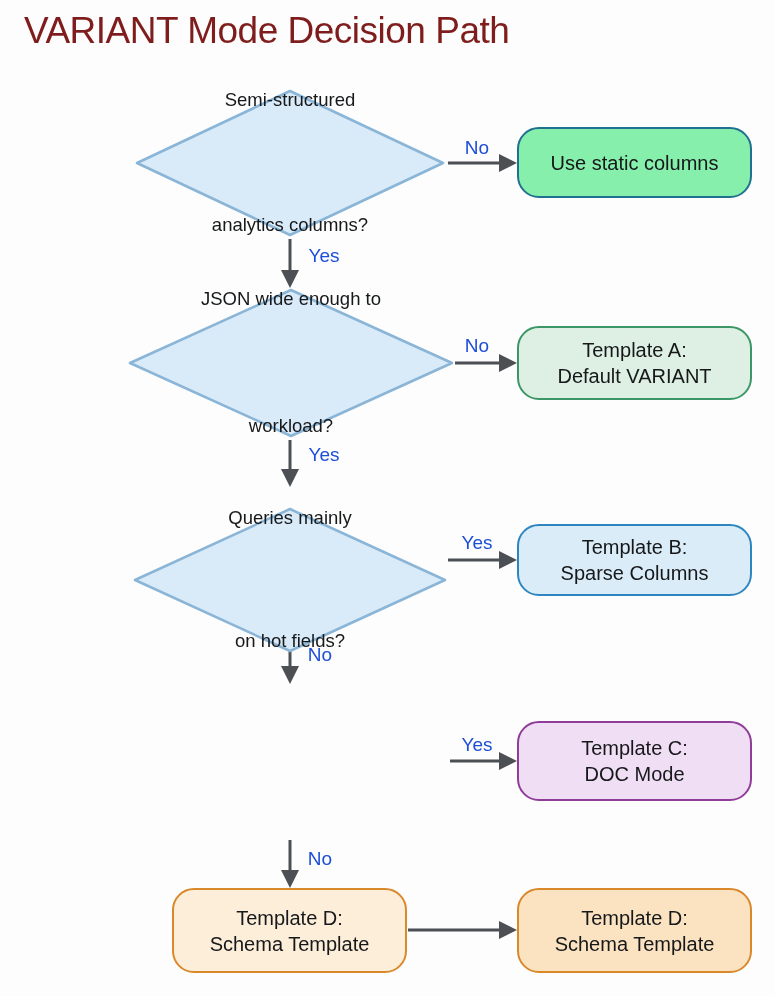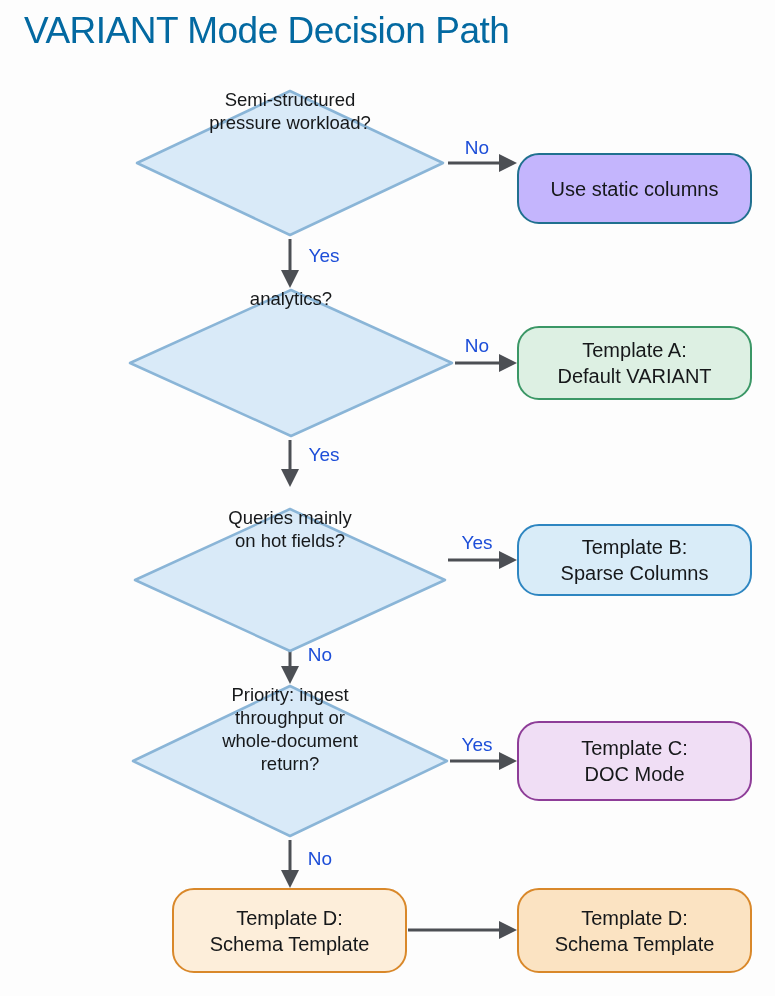--- a/index.html
+++ b/index.html
@@ -16,21 +16,21 @@
     overflow: hidden;
   }
   .page-title {
     position: absolute;
     left: 24px;
     top: 10px;
     margin: 0;
     font-size: 37px;
     font-weight: 500;
     letter-spacing: -0.5px;
-    color: #0369a1;
+    color: #7f1d1d;
     white-space: nowrap;
   }
   .edges-layer {
     position: absolute;
     left: 0; top: 0;
     width: 775px; height: 996px;
     pointer-events: none;
   }
   .edges-layer line {
     stroke: #4c4f54;
@@ -47,42 +47,42 @@
     stroke: #8ab5d7;
     stroke-width: 2.5;
     stroke-linejoin: round;
   }
   .node-text {
     position: absolute;
     inset: 0;
     display: flex;
     flex-direction: column;
     align-items: center;
-    justify-content: flex-start;
+    justify-content: space-between;
     text-align: center;
     font-size: 18.5px;
     line-height: 1.24;
     color: #16181a;
   }
   .node-text div { white-space: nowrap; }
   .result {
     display: flex;
     flex-direction: column;
     align-items: center;
     justify-content: center;
     text-align: center;
     border: 2.5px solid #333;
     border-radius: 22px;
     font-size: 20px;
     line-height: 1.3;
     color: #16181a;
     box-sizing: border-box;
   }
   .result div { white-space: nowrap; }
-  .result.teal   { background: #c4b5fd; border-color: #20708f; margin-top: 26px; }
+  .result.teal   { background: #86efac; border-color: #20708f; }
   .result.green  { background: #ddf0e3; border-color: #3b9766; }
   .result.blue   { background: #d9ecf8; border-color: #2e86c1; }
   .result.purple { background: #f0def5; border-color: #8e3d98; }
   .result.orange-light { background: #fdeeda; border-color: #d9882a; }
   .result.orange       { background: #fbe3c2; border-color: #d9882a; }
 
   
   .d1 { left: 134px; top: 89px;  width: 312px; height: 148px; }
   .d2 { left: 127px; top: 288px; width: 328px; height: 150px; }
   .d3 { left: 132px; top: 507px; width: 316px; height: 146px; }
@@ -147,54 +147,44 @@
       <polygon class="arrow-head" points="499,921 517,930 499,939"></polygon>
     </g>
   </svg>
 
   <div class="node decision d1">
     <svg class="diamond-shape" width="312" height="148" viewBox="0 0 312 148" aria-hidden="true">
       <polygon points="156,2 309,74 156,146 3,74"></polygon>
     </svg>
     <div class="node-text">
       <div>Semi-structured</div>
-      <div>pressure workload?</div>
+      <div>analytics columns?</div>
     </div>
   </div>
 
   <div class="node decision d2">
     <svg class="diamond-shape" width="328" height="150" viewBox="0 0 328 150" aria-hidden="true">
       <polygon points="164,2 325,75 164,148 3,75"></polygon>
     </svg>
     <div class="node-text">
-      <div>analytics?</div>
+      <div>JSON wide enough to</div>
+      <div>workload?</div>
     </div>
   </div>
 
   <div class="node decision d3">
     <svg class="diamond-shape" width="316" height="146" viewBox="0 0 316 146" aria-hidden="true">
       <polygon points="158,2 313,73 158,144 3,73"></polygon>
     </svg>
     <div class="node-text">
       <div>Queries mainly</div>
       <div>on hot fields?</div>
     </div>
   </div>
 
-  <div class="node decision d4">
-    <svg class="diamond-shape" width="320" height="154" viewBox="0 0 320 154" aria-hidden="true">
-      <polygon points="160,2 317,77 160,152 3,77"></polygon>
-    </svg>
-    <div class="node-text">
-      <div>Priority: ingest</div>
-      <div>throughput or</div>
-      <div>whole-document</div>
-      <div>return?</div>
-    </div>
-  </div>
 
   <div class="node result teal r1">
     <div>Use static columns</div>
   </div>
 
   <div class="node result blue rB">
     <div>Template B:</div>
     <div>Sparse Columns</div>
   </div>
 

